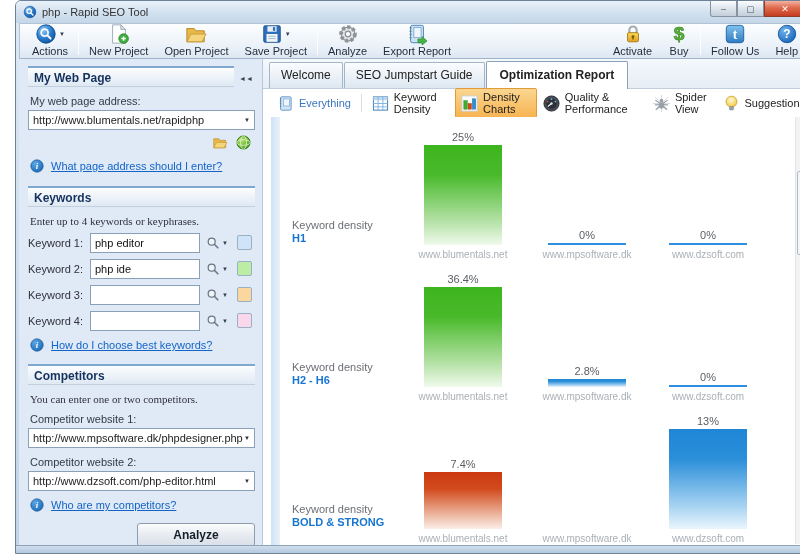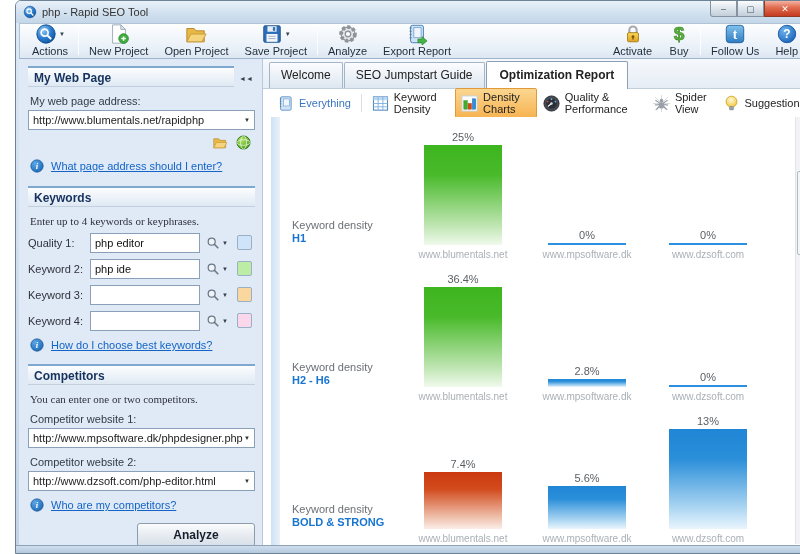--- a/index.html
+++ b/index.html
@@ -298,21 +298,21 @@
         </span>
         <span class="link">What page address should I enter?</span>
       </div>
 
       <div class="sec-head-row" style="margin-top:13px;">
         <div class="sec-head">Keywords</div>
       </div>
       <div class="hint">Enter up to 4 keywords or keyphrases.</div>
 
       <div class="kw-row">
-        <span class="kwl">Quality 1:</span>
+        <span class="kwl">Keyword 1:</span>
         <span class="kwin">php editor</span>
         <span class="srch">
             <svg width="14" height="14" viewBox="0 0 16 16">
               <circle cx="6.5" cy="6.5" r="4" fill="#eef4fa" stroke="#6a7684" stroke-width="1.4"></circle>
               <line x1="9.5" y1="9.5" x2="13.5" y2="13.5" stroke="#6a7684" stroke-width="1.8" stroke-linecap="round"></line>
             </svg>
             <span class="tcaret">▼</span>
           </span>
         <span class="swatch" style="background: rgb(207, 228, 248);"></span>
       </div>
@@ -534,24 +534,20 @@
         <div class="crow" style="top:286px;">
           <div class="crow-label">
             <div class="l1">Keyword density</div>
             <div class="l2">BOLD &amp; STRONG</div>
           </div>
           <div class="col" style="left:144px;">
             <div class="pct">7.4%</div>
             <div class="bar red" style="height: 57px;"></div>
           </div>
           <div class="site" style="left:103px;">www.blumentals.net</div>
-          <div class="col" style="left:268px;">
-            <div class="pct">5.6%</div>
-            <div class="bar blue" style="height: 43px;"></div>
-          </div>
           <div class="site" style="left:227px;">www.mpsoftware.dk</div>
           <div class="col" style="left:389px;text-align:right;">
             <div class="pct">13%</div>
             <div class="bar blue" style="height: 100px;"></div>
           </div>
           <div class="site" style="left:348px;">www.dzsoft.com</div>
         </div>
 
         <div class="vscroll">
           <div class="varrow up">▲</div>

